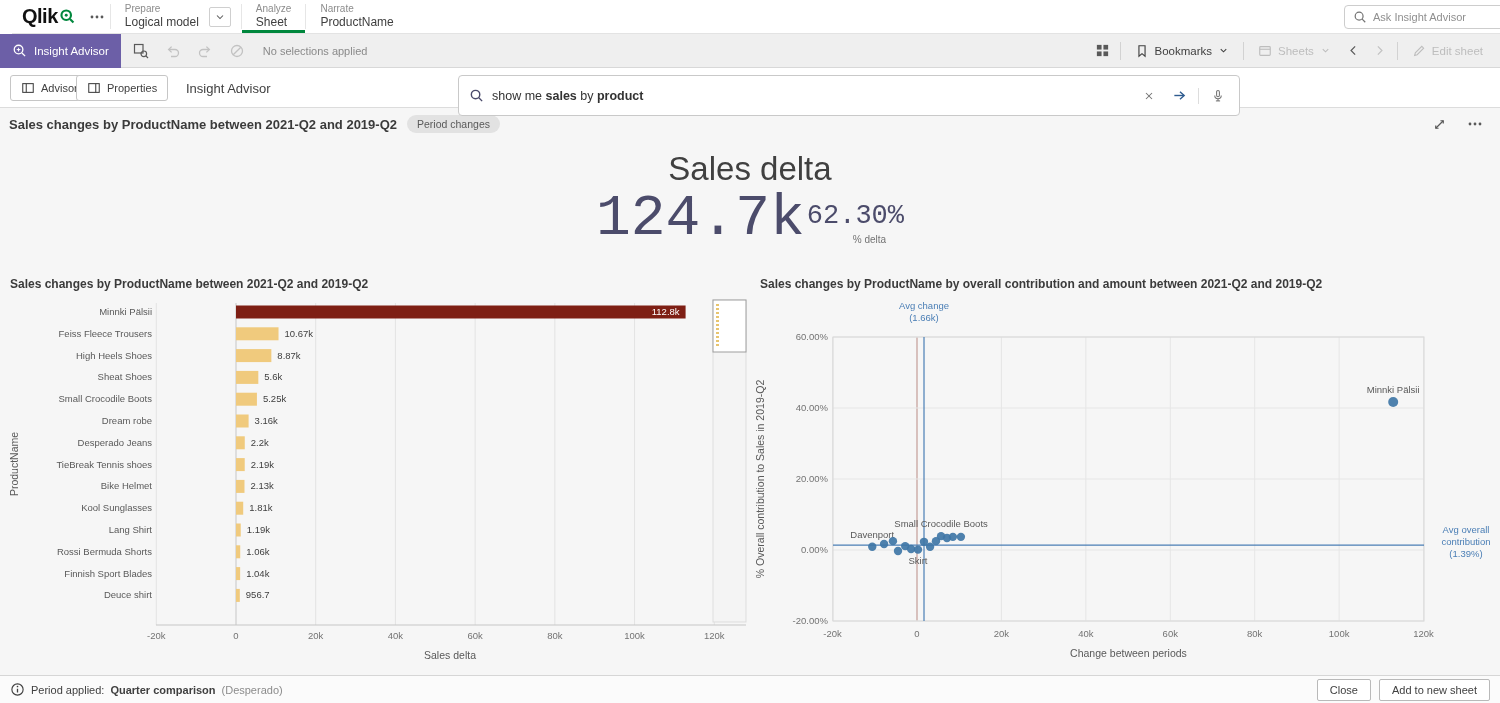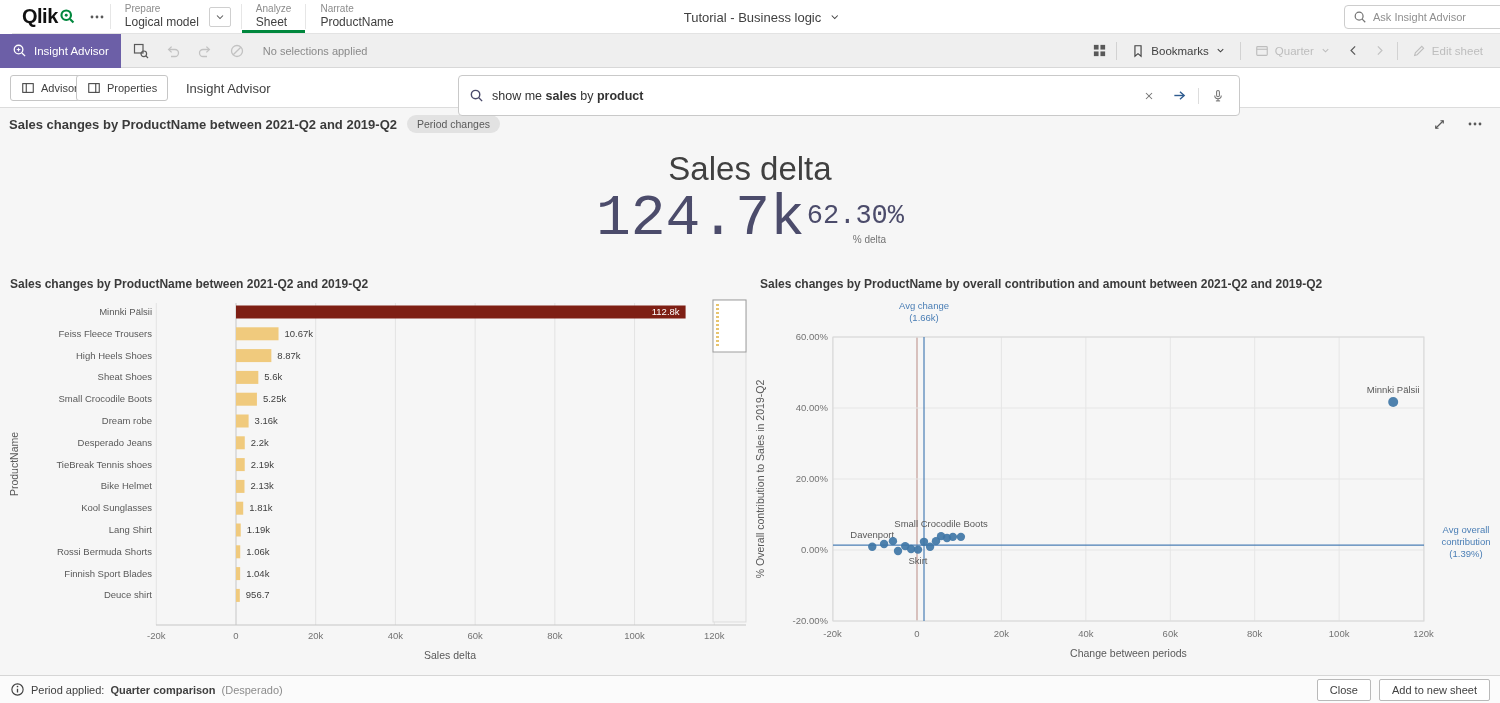--- a/index.html
+++ b/index.html
@@ -117,26 +117,20 @@
   <span class="vsep"></span>
   <button class="navtab active">
     <span class="cap">Analyze</span>
     <span class="lbl">Sheet</span>
   </button>
   <span class="vsep"></span>
   <button class="navtab">
     <span class="cap">Narrate</span>
     <span class="lbl">ProductName</span>
   </button>
-  <button class="app-title">
-    <span>Tutorial - Business logic</span>
-    <svg class="ic" width="12" height="12" viewBox="0 0 16 16">
-        <polyline points="4,6 8,10 12,6" fill="none" stroke="currentColor" stroke-width="1.4"></polyline>
-      </svg>
-  </button>
   <div class="topsearch">
     <svg class="ic" width="14" height="14" viewBox="0 0 16 16">
         <circle cx="7" cy="7" r="4.5" fill="none" stroke="currentColor" stroke-width="1.4"></circle>
         <line x1="10.5" y1="10.5" x2="14" y2="14" stroke="currentColor" stroke-width="1.4"></line>
       </svg>
     <span class="ph">Ask Insight Advisor</span>
   </div>
 </header>
 
 <div class="selbar">
@@ -193,21 +187,21 @@
       <svg class="ic" width="11" height="11" viewBox="0 0 16 16">
           <polyline points="4,6 8,10 12,6" fill="none" stroke="currentColor" stroke-width="1.5"></polyline>
         </svg>
     </button>
     <span class="vsep"></span>
     <button class="tool disabled">
       <svg class="ic" width="14" height="14" viewBox="0 0 16 16">
           <rect x="2" y="3" width="12" height="10" rx="1" fill="none" stroke="currentColor" stroke-width="1.3"></rect>
           <line x1="2" y1="6" x2="14" y2="6" stroke="currentColor" stroke-width="1.3"></line>
         </svg>
-      <span>Quarter</span>
+      <span>Sheets</span>
       <svg class="ic" width="11" height="11" viewBox="0 0 16 16">
           <polyline points="4,6 8,10 12,6" fill="none" stroke="currentColor" stroke-width="1.5"></polyline>
         </svg>
     </button>
     <button class="selicon">
       <svg class="ic" width="13" height="13" viewBox="0 0 16 16">
           <polyline points="10,3 5,8 10,13" fill="none" stroke="currentColor" stroke-width="1.5"></polyline>
         </svg>
     </button>
     <button class="selicon disabled">

